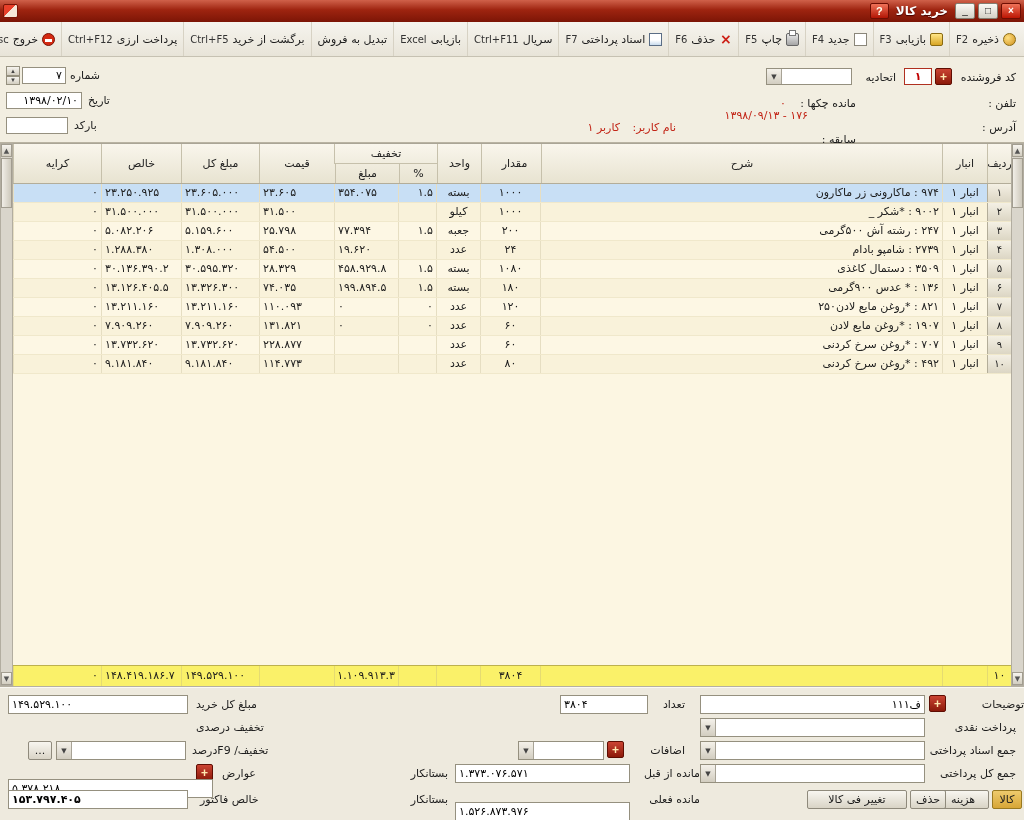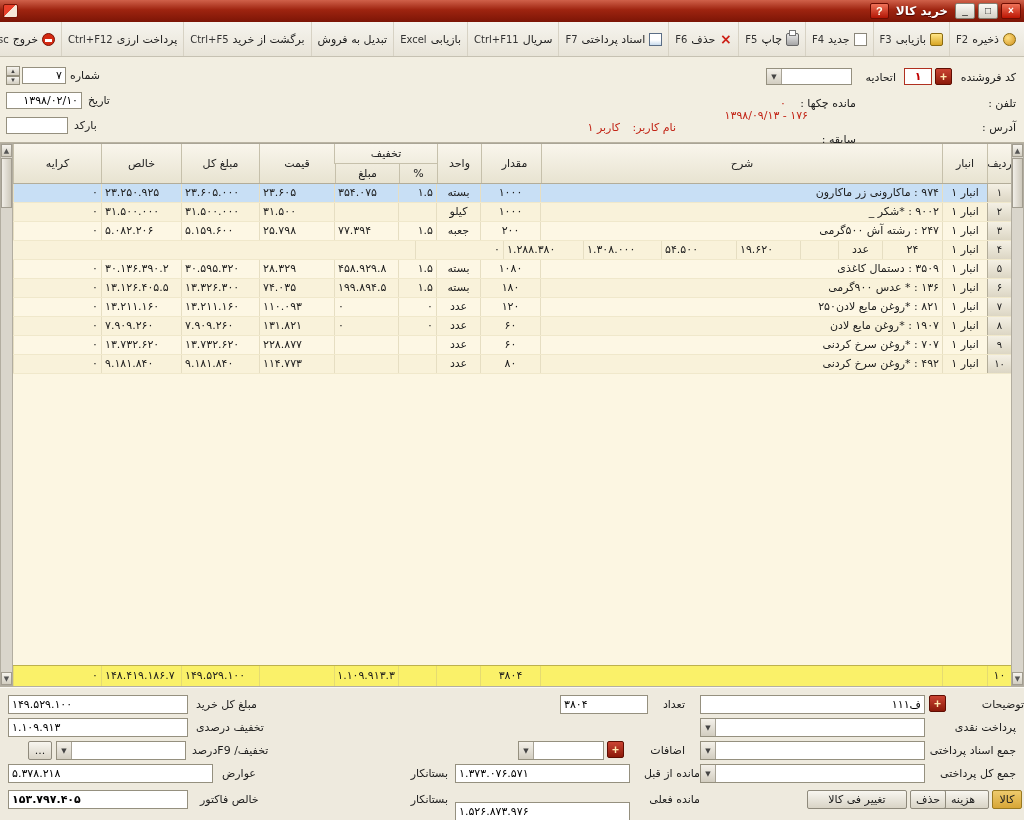--- a/index.html
+++ b/index.html
@@ -286,20 +286,21 @@
           <div class="cell c-mab al">۷۷.۳۹۴</div>
           <div class="cell c-price al">۲۵.۷۹۸</div>
           <div class="cell c-total al">۵.۱۵۹.۶۰۰</div>
           <div class="cell c-net al">۵.۰۸۲.۲۰۶</div>
           <div class="cell c-ker ar">۰</div>
         </div>
 
         <div class="grid-row">
           <div class="cell c-row rownum">۴</div>
           <div class="cell c-anbar ac">انبار ۱</div>
+          <div class="cell c-sharh ar">۲۷۳۹ : شامپو بادام</div>
           <div class="cell c-meqdar ac">۲۴</div>
           <div class="cell c-vahed ac">عدد</div>
           <div class="cell c-pct ar"></div>
           <div class="cell c-mab al">۱۹.۶۲۰</div>
           <div class="cell c-price al">۵۴.۵۰۰</div>
           <div class="cell c-total al">۱.۳۰۸.۰۰۰</div>
           <div class="cell c-net al">۱.۲۸۸.۳۸۰</div>
           <div class="cell c-ker ar">۰</div>
         </div>
 
@@ -474,32 +475,31 @@
   <span class="blbl" style="right:576px; top:80px;">بستانکار</span>
 
   <span class="blbl" style="right:324px; top:106px;">مانده فعلی</span>
   <input class="bfield num" style="right: 394px; top: 103px; width: 175px; margin-top: 12px;" value="۱.۵۲۶.۸۷۳.۹۷۶">
   <span class="blbl" style="right:576px; top:106px;">بستانکار</span>
 
   <span class="blbl" style="left:196px; top:11px;">مبلغ کل خرید</span>
   <input class="bfield num" style="left: 8px; top: 8px; width: 180px;" value="۱۴۹.۵۲۹.۱۰۰">
 
   <span class="blbl" style="left:196px; top:34px;">تخفیف درصدی</span>
-  <input class="bfield num" style="left: 8px; top: 31px; width: 180px;" value="۱.۱۰۹.۹۱۳">
 
   <span class="blbl" style="left:192px; top:57px;">تخفیف/ F9درصد</span>
   <div class="combo" style="left:56px; top:54px; width:130px;">
     <span class="combo-val"></span>
     <span class="combo-btn">
         <span>▼</span>
       </span>
   </div>
   <button class="abtn" style="left:28px; top:54px; width:24px;"><span>...</span></button>
 
   <span class="blbl" style="left:222px; top:80px;">عوارض</span>
   <button class="plus-btn" style="left:196px; top:77px;">
       <span>+</span>
     </button>
-  <input class="bfield num" style="left: 8px; top: 77px; width: 205px;" value="۵.۳۷۸.۲۱۸">
+  <input class="bfield num" style="left: 8px; top: 92px; width: 205px;" value="۵.۳۷۸.۲۱۸">
 
   <span class="blbl" style="left:200px; top:106px;">خالص فاکتور</span>
   <input class="bfield num bold" style="left: 8px; top: 103px; width: 180px;" value="۱۵۳.۷۹۷.۴۰۵">
 </div>
 
 </body></html>

